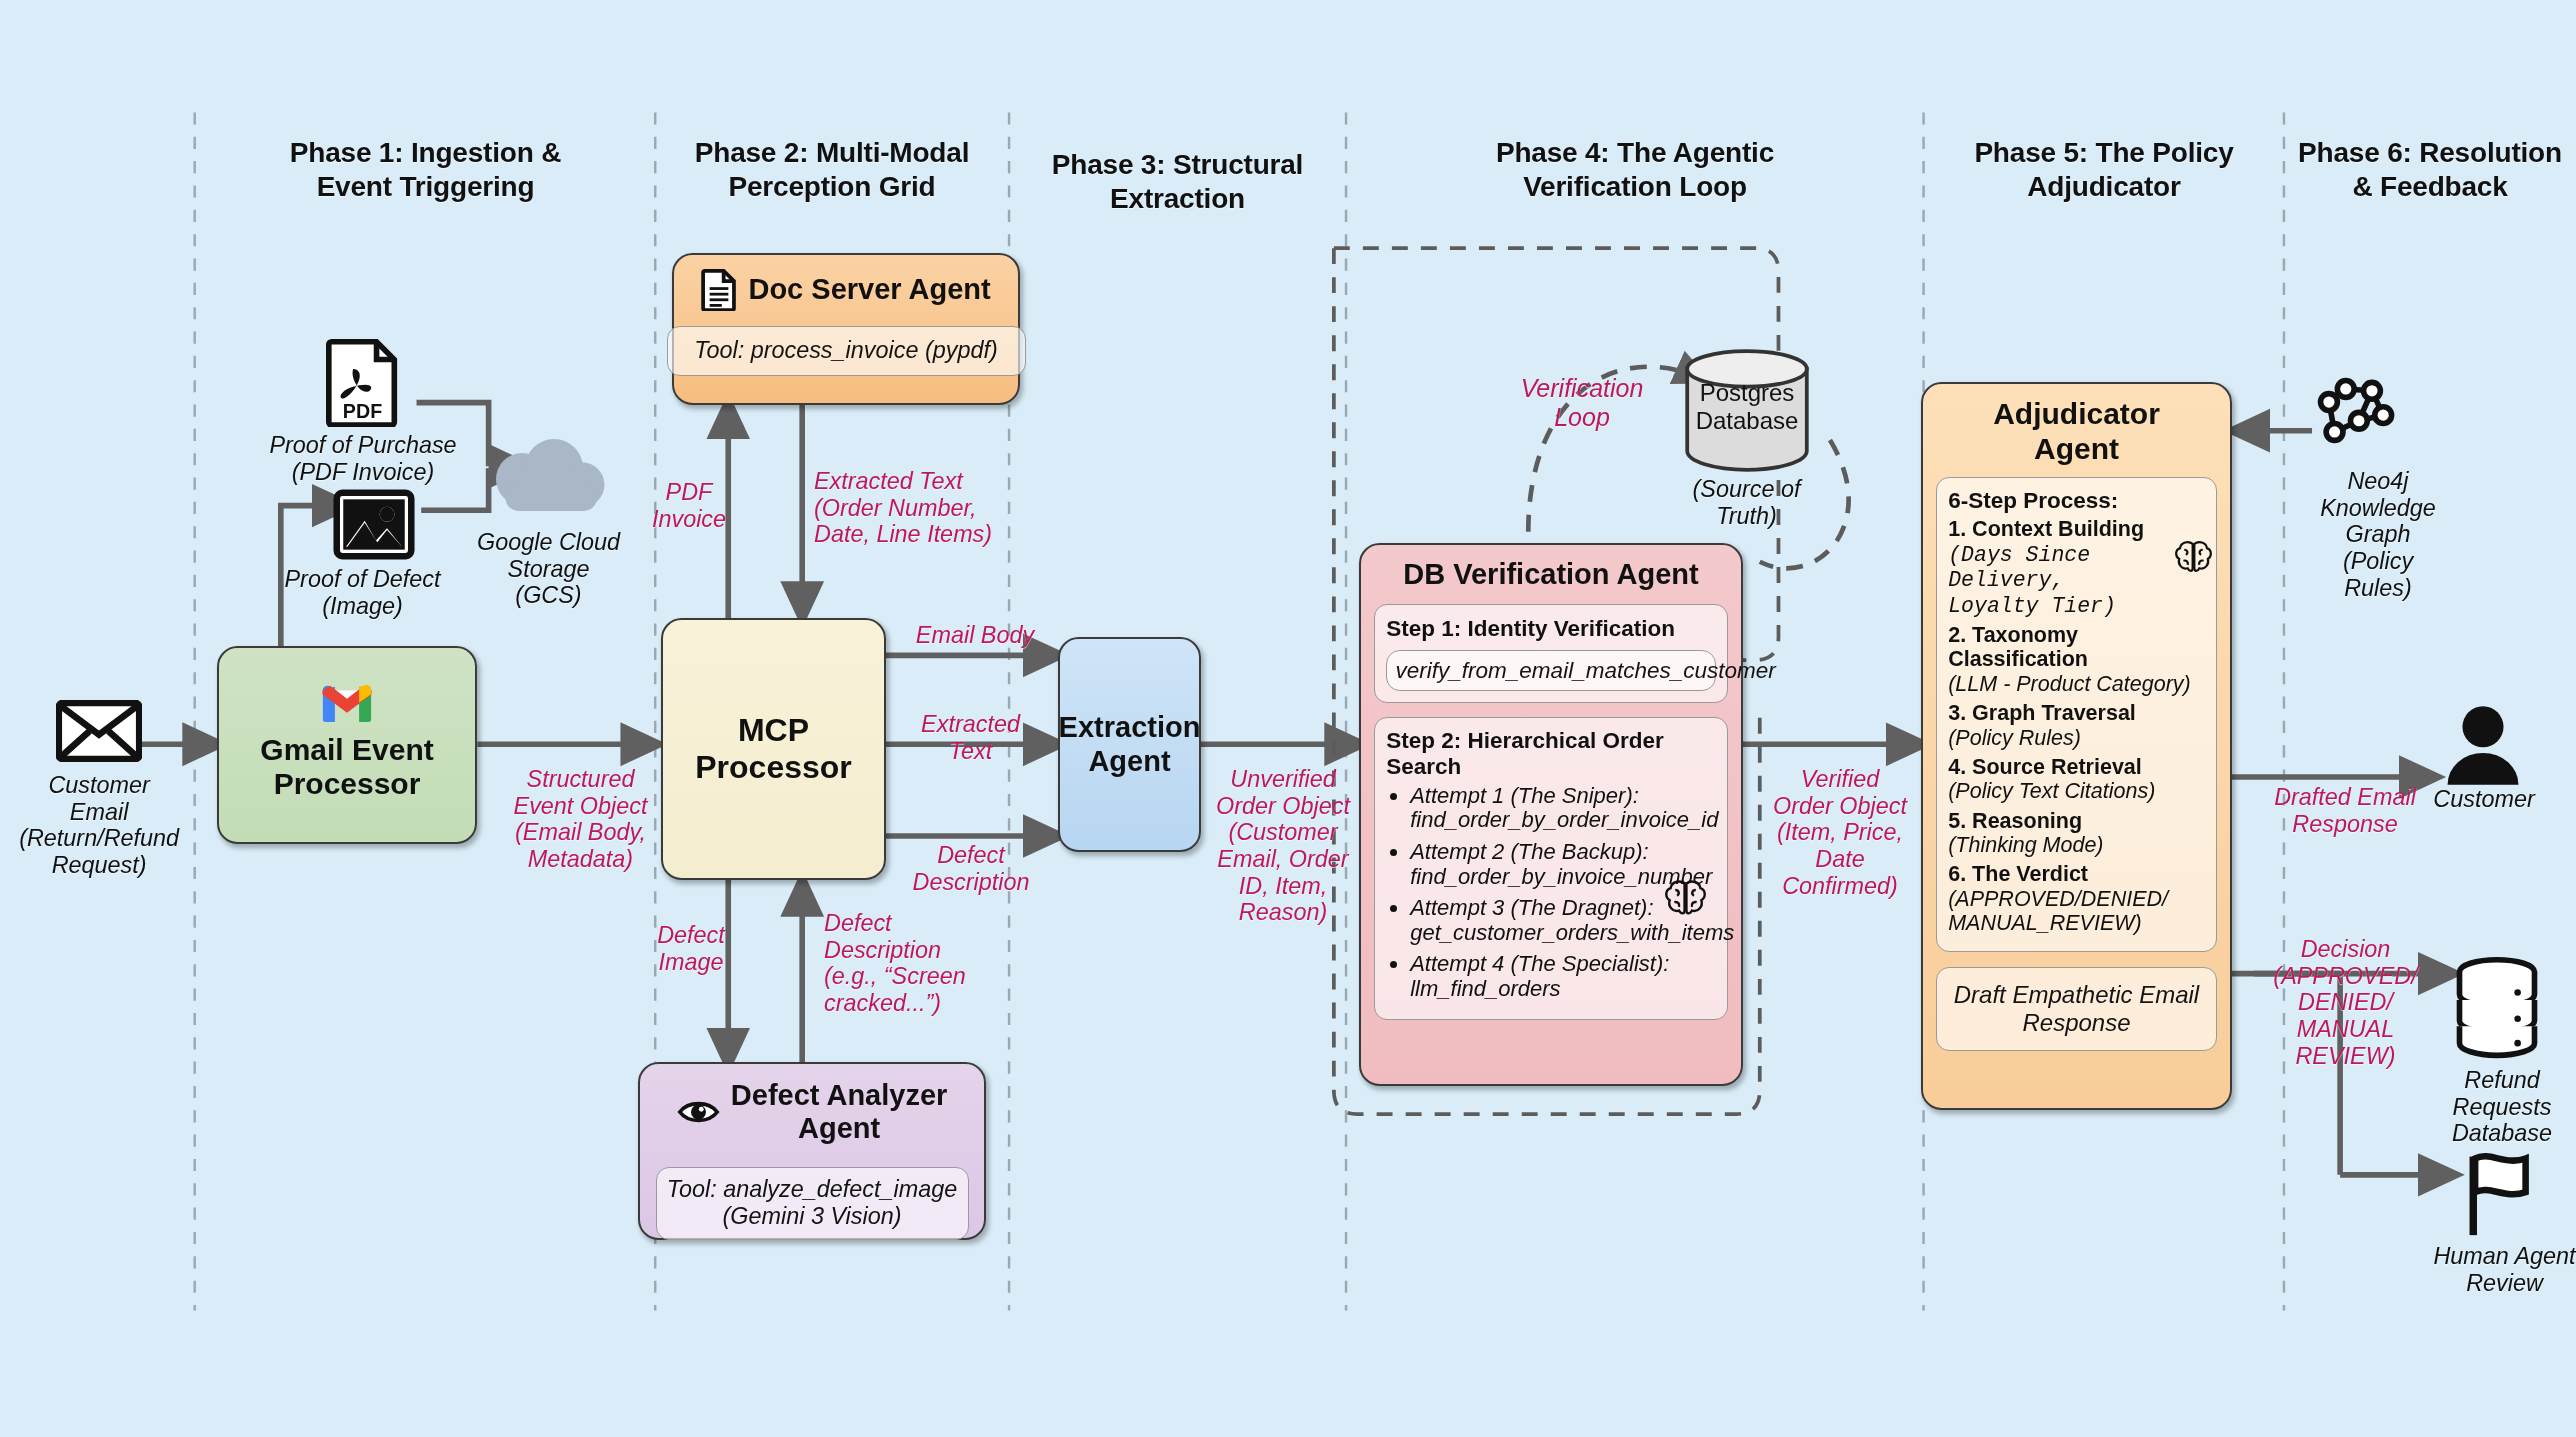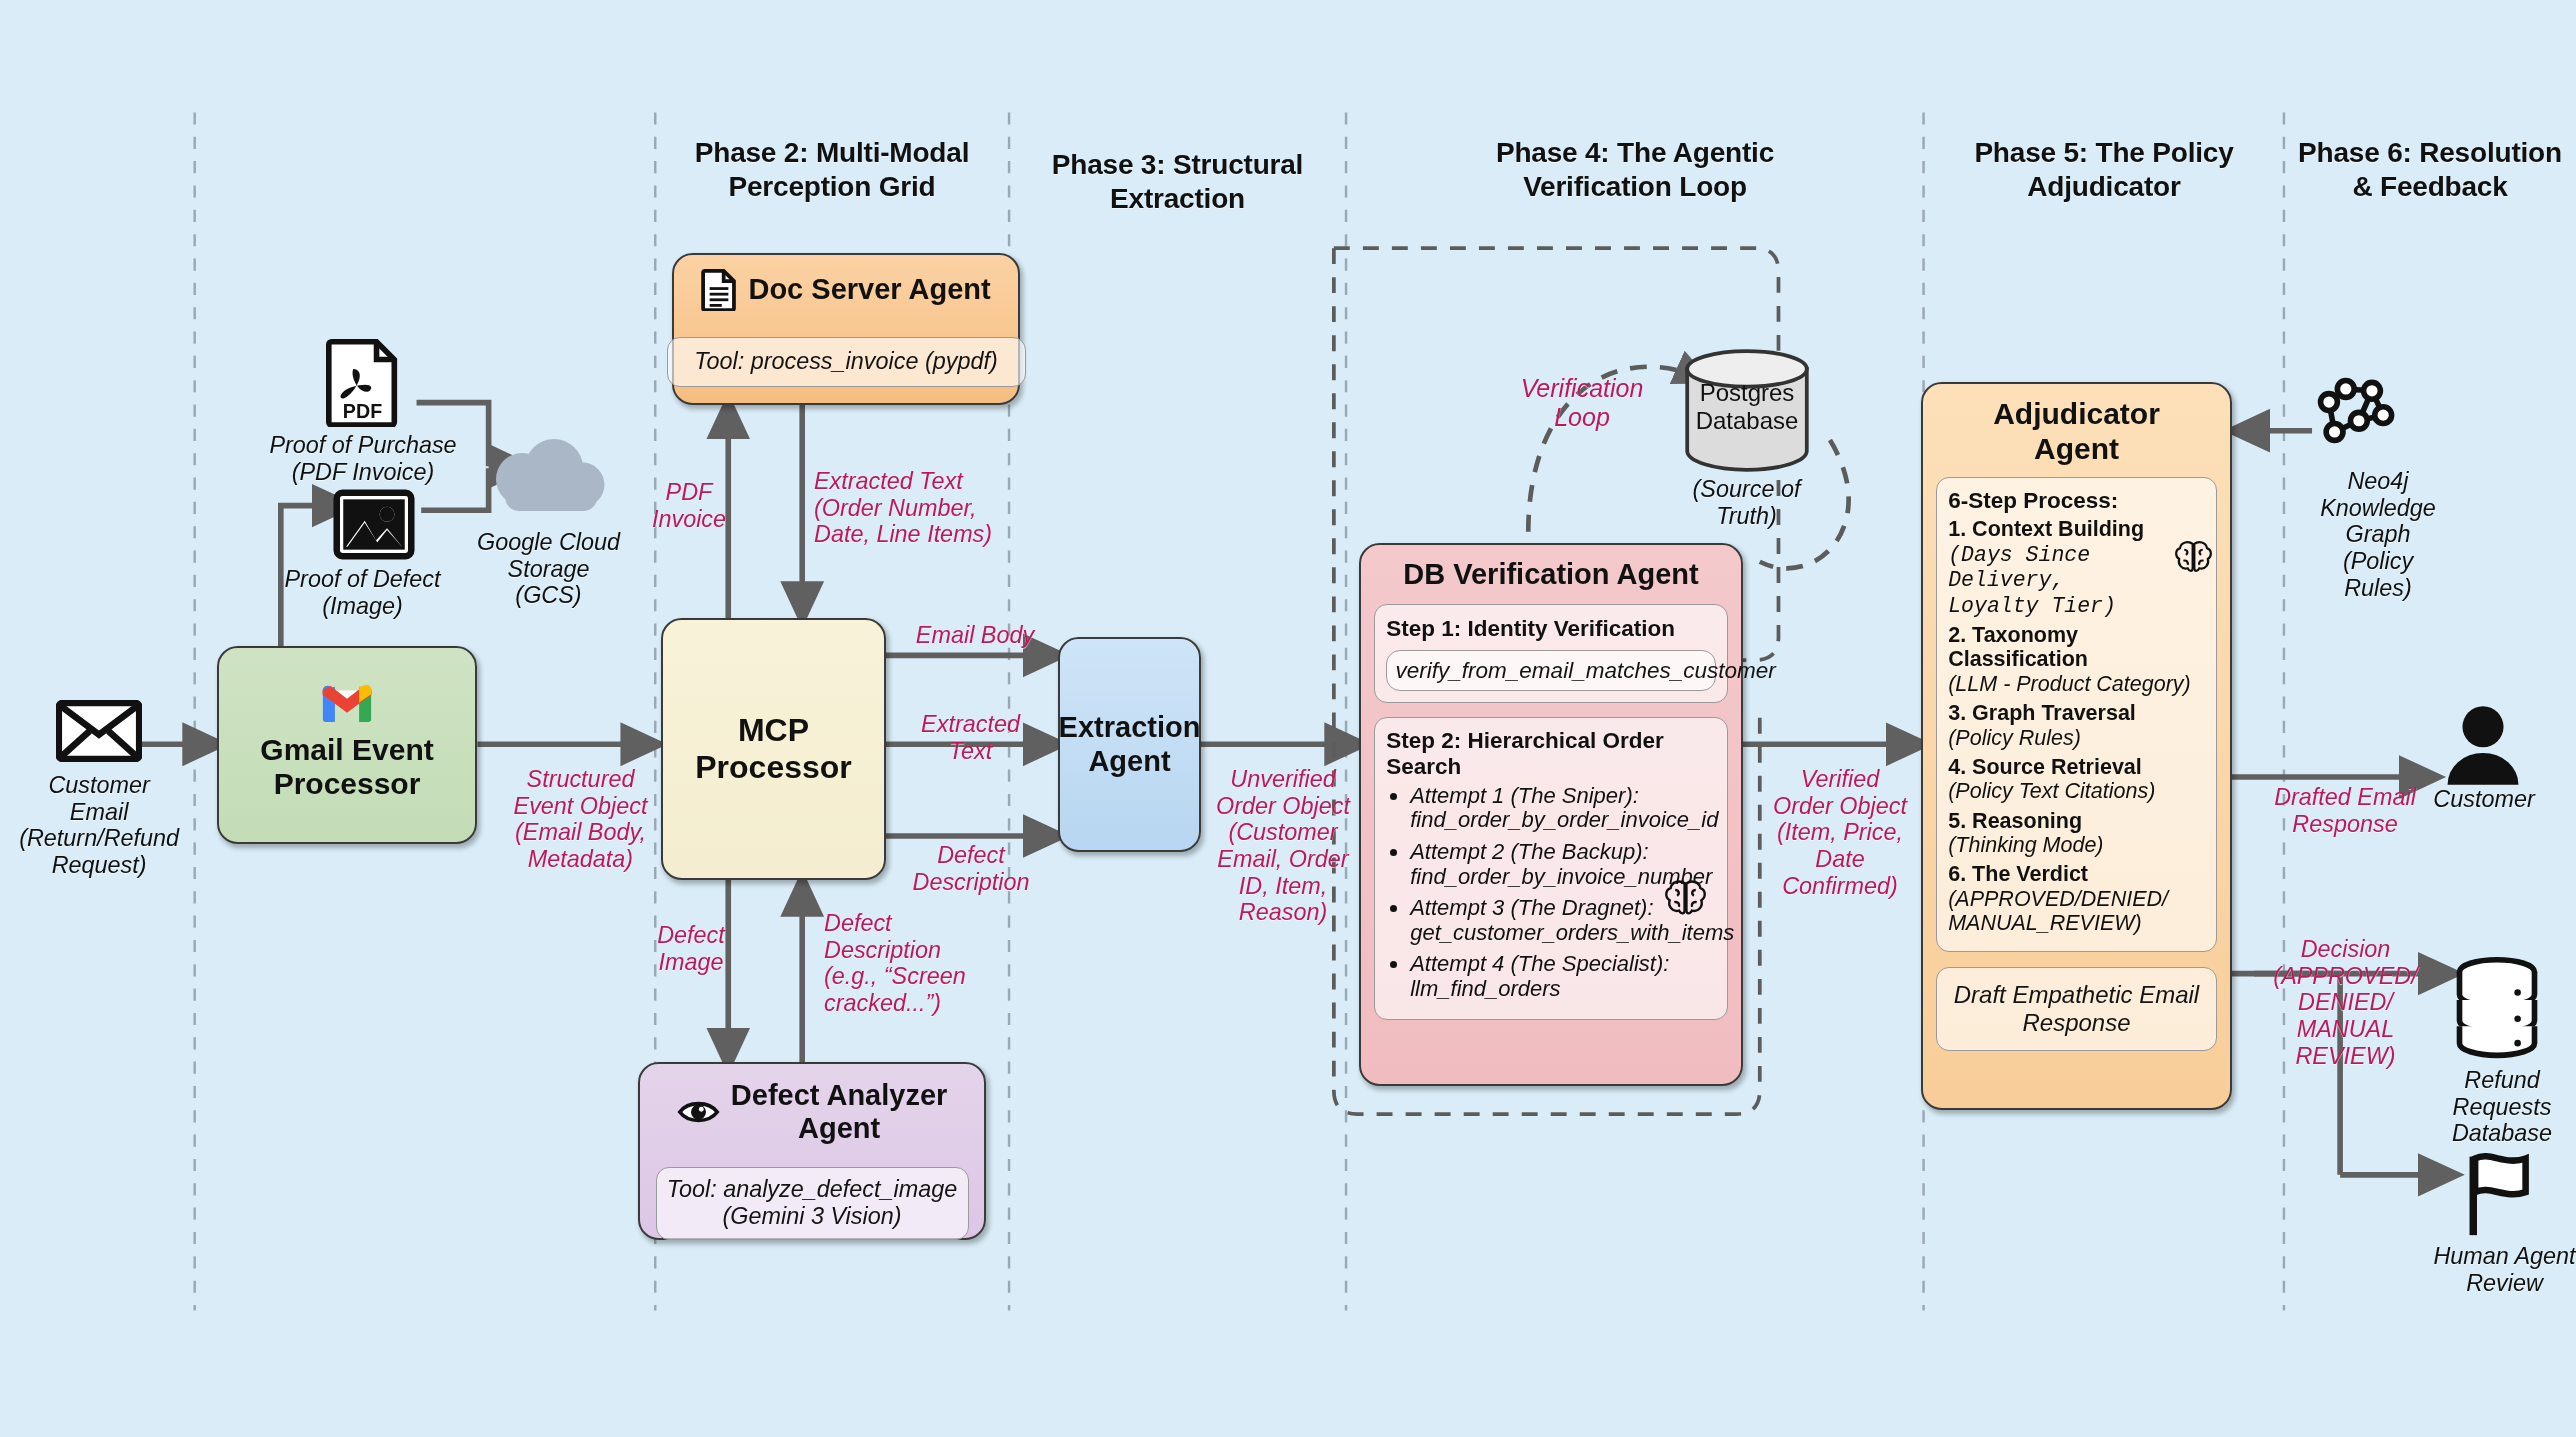--- a/index.html
+++ b/index.html
@@ -143,20 +143,24 @@
     </g>
     <g stroke="#5c5c5c" stroke-width="5" fill="none" stroke-dasharray="18 14">
       <path d="M1634,600 L1634,592" marker-end="url(#ahd)"></path>
     </g>
 
     <g stroke="#606060" stroke-width="6" fill="none">
       <line x1="2470" y1="460" x2="2388" y2="460" marker-end="url(#ah)"></line>
     </g>
   </svg>
 
+  <div class="phase-title" style="left:195px;top:136px;width:461px;">
+    <div>Phase 1: Ingestion &amp;</div>
+    <div>Event Triggering</div>
+  </div>
   <div class="phase-title" style="left:655px;top:136px;width:354px;">
     <div>Phase 2: Multi-Modal</div>
     <div>Perception Grid</div>
   </div>
   <div class="phase-title" style="left:1009px;top:120px;width:337px;margin-top:28px;">
     <div>Phase 3: Structural</div>
     <div>Extraction</div>
   </div>
   <div class="phase-title" style="left:1346px;top:136px;width:578px;">
     <div>Phase 4: The Agentic</div>
@@ -257,21 +261,21 @@
           <g stroke="#111" stroke-width="3">
             <line x1="9" y1="22" x2="29" y2="22"></line>
               <line x1="9" y1="28" x2="29" y2="28"></line>
             <line x1="9" y1="34" x2="29" y2="34"></line>
               <line x1="9" y1="40" x2="22" y2="40"></line>
           </g>
         </svg>
       </span>
       <span class="box-title" style="font-size:29px;">Doc Server Agent</span>
     </div>
-    <div class="inner" style="margin-top:26px;width:359px;padding:10.3px 7.5px;font-size:23.4px;">Tool: process_invoice (pypdf)</div>
+    <div class="inner" style="margin-top:15px;width:359px;padding:10.3px 7.5px;font-size:23.4px;">Tool: process_invoice (pypdf)</div>
   </div>
 
   <div class="elabel" style="left:646px;top:479px;width:86px;white-space:pre-line;">PDF
 Invoice</div>
   <div class="elabel left" style="left:814px;top:468px;width:215px;white-space:pre-line;text-align:left;">Extracted Text
 (Order Number,
 Date, Line Items)</div>
 
   <div class="box cream" style="left:661px;top:618px;width:225px;height:262px;justify-content:center;">
     <div class="box-title" style="font-size:32px;white-space:pre-line;">MCP

